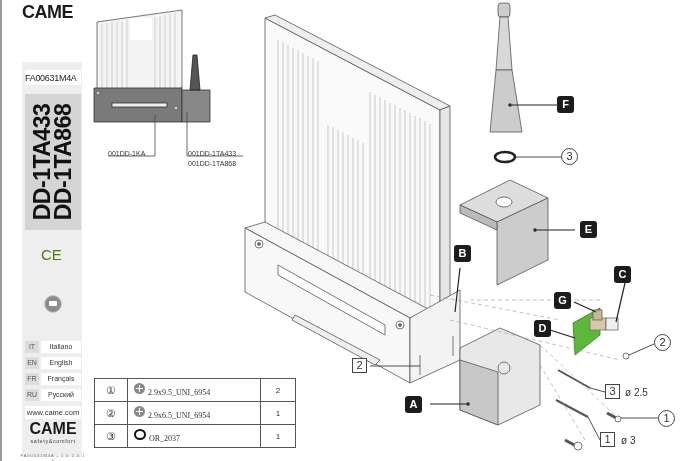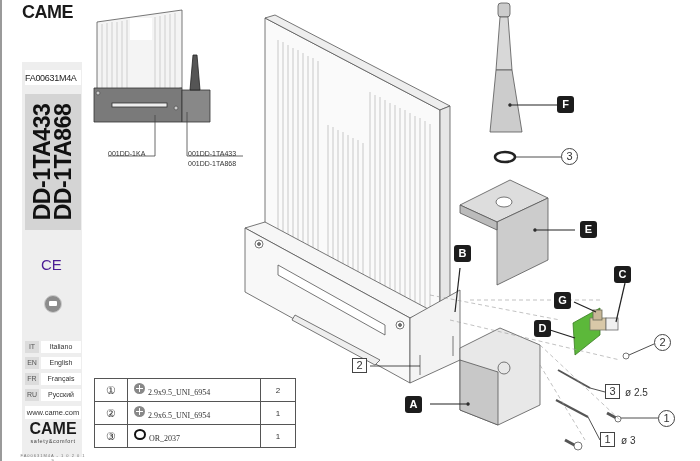--- a/index.html
+++ b/index.html
@@ -4,21 +4,21 @@
 <style>
   html,body{margin:0;padding:0;background:#fff;}
   body{width:700px;height:461px;position:relative;overflow:hidden;font-family:"Liberation Sans",sans-serif;color:#222;}
   .sidebar-line{position:absolute;left:0;top:0;width:2px;height:461px;background:#9a9a9a;}
   .sidebar{position:absolute;left:22px;top:62px;width:60px;height:395px;background:#eeeeee;}
   .brand-top{position:absolute;left:22px;top:2px;font-weight:bold;font-size:18px;letter-spacing:-0.5px;color:#1a1a1a;}
   .doc-code{position:absolute;left:25px;top:70px;width:56px;height:15px;background:#fff;font-size:9px;line-height:16px;color:#222;letter-spacing:-0.3px;}
   .model-box{position:absolute;left:25px;top:94px;width:56px;height:136px;background:#d4d4d4;}
   .model-text{position:absolute;left:53px;top:162px;transform:translate(-50%,-50%) rotate(-90deg);white-space:nowrap;font-weight:bold;font-size:23px;line-height:21px;color:#111;letter-spacing:-0.5px;text-align:left;}
   .model-text div{display:block;}
-  .ce{position:absolute;left:41px;top:256px;font-size:15px;color:#4c1d95;}
+  .ce{position:absolute;left:41px;top:246px;font-size:15px;color:#4d7c0f;}
   .disposal{position:absolute;left:44px;top:295px;width:16px;height:16px;border-radius:50%;background:#8c8c8c;border:1px solid #ccc;}
   .disposal::after{content:"";position:absolute;left:4px;top:5px;width:8px;height:5px;background:#fff;border-radius:1px;}
   .lang-row{position:absolute;left:25px;width:56px;height:12px;font-size:7px;line-height:12px;display:flex;}
   .lang-code{width:14px;background:#dcdcdc;color:#555;text-align:center;}
   .lang-name{flex:1;background:#fff;text-align:center;color:#333;margin-left:2px;}
   .website{position:absolute;left:25px;top:406px;width:56px;height:13px;background:#fff;font-size:7.5px;line-height:13px;text-align:center;color:#333;}
   .brand-bottom{position:absolute;left:25px;top:420px;width:56px;text-align:center;font-weight:bold;font-size:16px;line-height:17px;color:#1a1a1a;}
   .tagline{position:absolute;left:25px;top:438px;width:56px;text-align:center;font-size:5.5px;color:#444;letter-spacing:0.6px;}
   .footer-code{position:absolute;left:20px;top:453px;width:66px;text-align:center;font-size:4px;color:#777;letter-spacing:1px;}
   .parts-table{position:absolute;left:94px;top:378px;border-collapse:collapse;font-size:8px;color:#333;}

